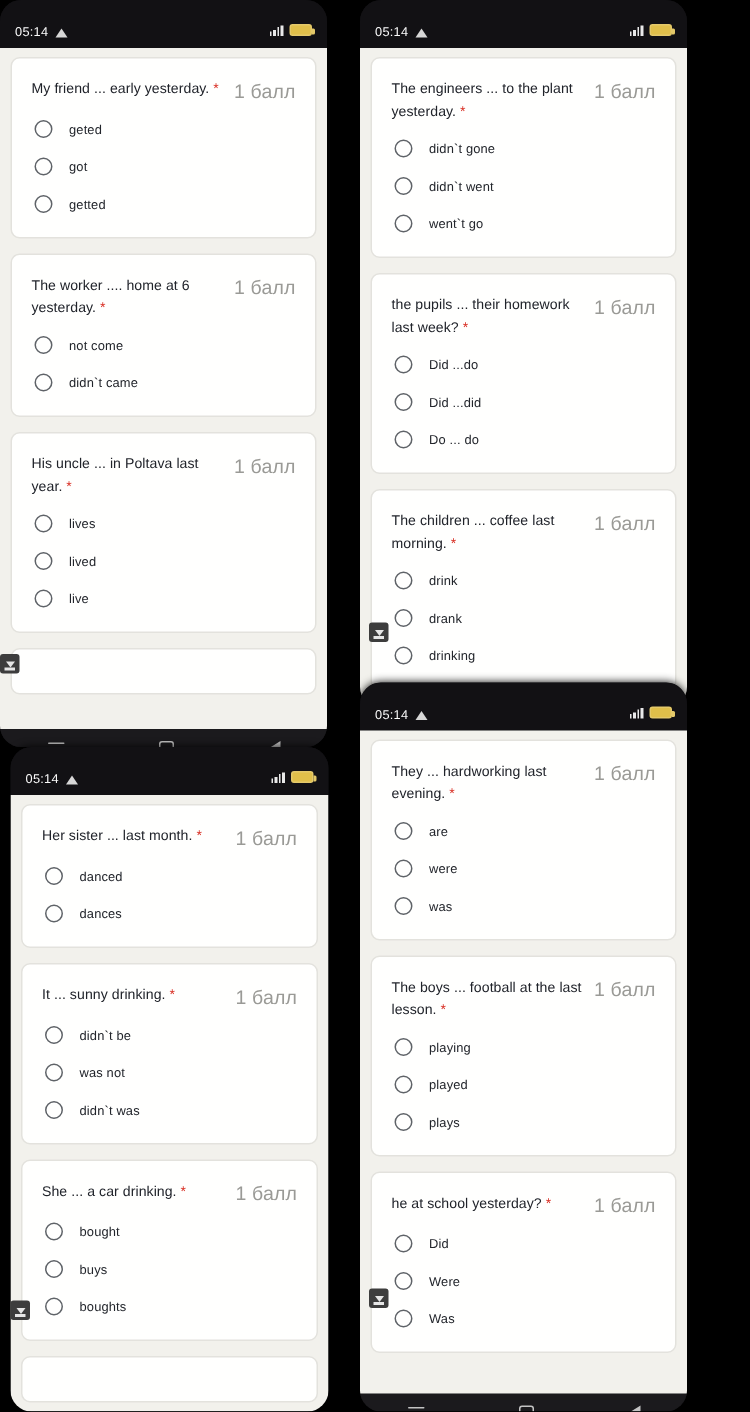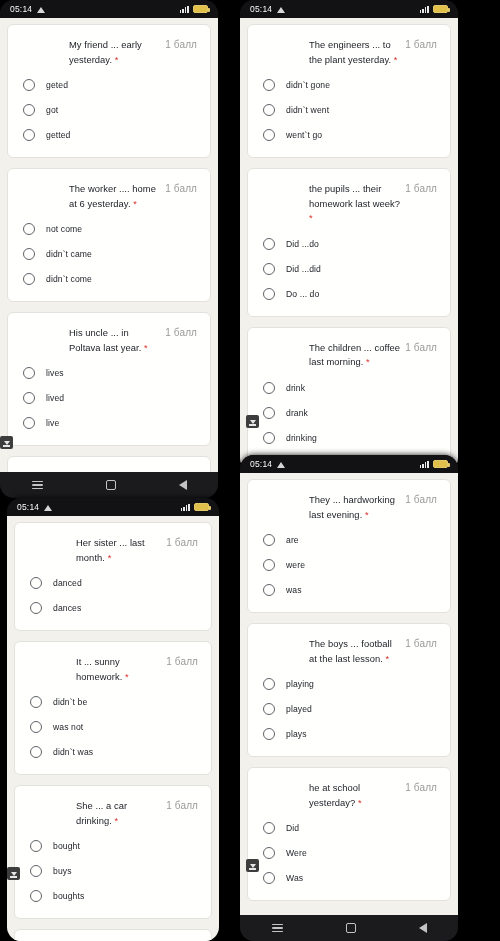--- a/index.html
+++ b/index.html
@@ -19,23 +19,23 @@
     box-shadow: 0 0 6px rgba(0,0,0,0.9);
   }
   .phone.rounded { border-radius: 14px; }
 
   
   .statusbar {
     height: 18px;
     background: #121114;
     color: #f2f2f2;
     display: flex;
-    align-items: center;
+    align-items: flex-start;
     justify-content: space-between;
-    padding: 4px 10px;
+    padding: 16px 10px;
     font-size: 8.5px;
     letter-spacing: 0.2px;
     flex: none;
   }
   .sb-left { display: flex; align-items: center; gap: 5px; }
   .sb-right { display: flex; align-items: center; gap: 4px; }
   .sb-time { font-size: 8.5px; color: #fafafa; }
   .ic-cast { width: 9px; height: 7px; position: relative; display: inline-block; opacity: .92; }
   .ic-cast::before {
     content:""; position:absolute; left:0; bottom:0; width:0; height:0;
@@ -71,32 +71,31 @@
     margin-bottom: 10px;
     padding: 13px 13px 16px 13px;
   }
   .card:first-child { margin-top: 6px; }
   .q-head {
     display: flex;
     align-items: flex-start;
     justify-content: space-between;
     gap: 4px;
     margin-bottom: 12px;
-    margin-left: 48px;
   }
   .q-text {
     font-size: 9.4px;
     line-height: 1.55;
     color: #20232a;
     flex: 1 1 auto;
     letter-spacing: 0.05px;
   }
   .q-req { color: #d93025; }
   .q-points {
-    font-size: 10px;
+    font-size: 13px;
     color: #9a9a96;
     white-space: nowrap;
     flex: none;
     padding-top: 1px;
     letter-spacing: .1px;
   }
   .opt {
     display: flex;
     align-items: center;
     gap: 11px;
@@ -212,24 +211,20 @@
           <div class="q-points">1 балл</div>
         </div>
         <div class="opt">
             <span class="radio"></span>
             <span class="opt-label">not come</span>
           </div>
         <div class="opt">
             <span class="radio"></span>
             <span class="opt-label">didn`t came</span>
           </div>
-        <div class="opt">
-            <span class="radio"></span>
-            <span class="opt-label">didn`t come</span>
-          </div>
       </div>
       <div class="card">
         <div class="q-head">
           <div class="q-text"><span>His uncle ... in Poltava last year.</span> <span class="q-req">*</span></div>
           <div class="q-points">1 балл</div>
         </div>
         <div class="opt">
             <span class="radio"></span>
             <span class="opt-label">lives</span>
           </div>
@@ -372,21 +367,21 @@
             <span class="radio"></span>
             <span class="opt-label">danced</span>
           </div>
         <div class="opt">
             <span class="radio"></span>
             <span class="opt-label">dances</span>
           </div>
       </div>
       <div class="card">
         <div class="q-head">
-          <div class="q-text"><span>It ... sunny homework.</span> <span class="q-req">*</span></div>
+          <div class="q-text"><span>It ... sunny drinking.</span> <span class="q-req">*</span></div>
           <div class="q-points">1 балл</div>
         </div>
         <div class="opt">
             <span class="radio"></span>
             <span class="opt-label">didn`t be</span>
           </div>
         <div class="opt">
             <span class="radio"></span>
             <span class="opt-label">was not</span>
           </div>

